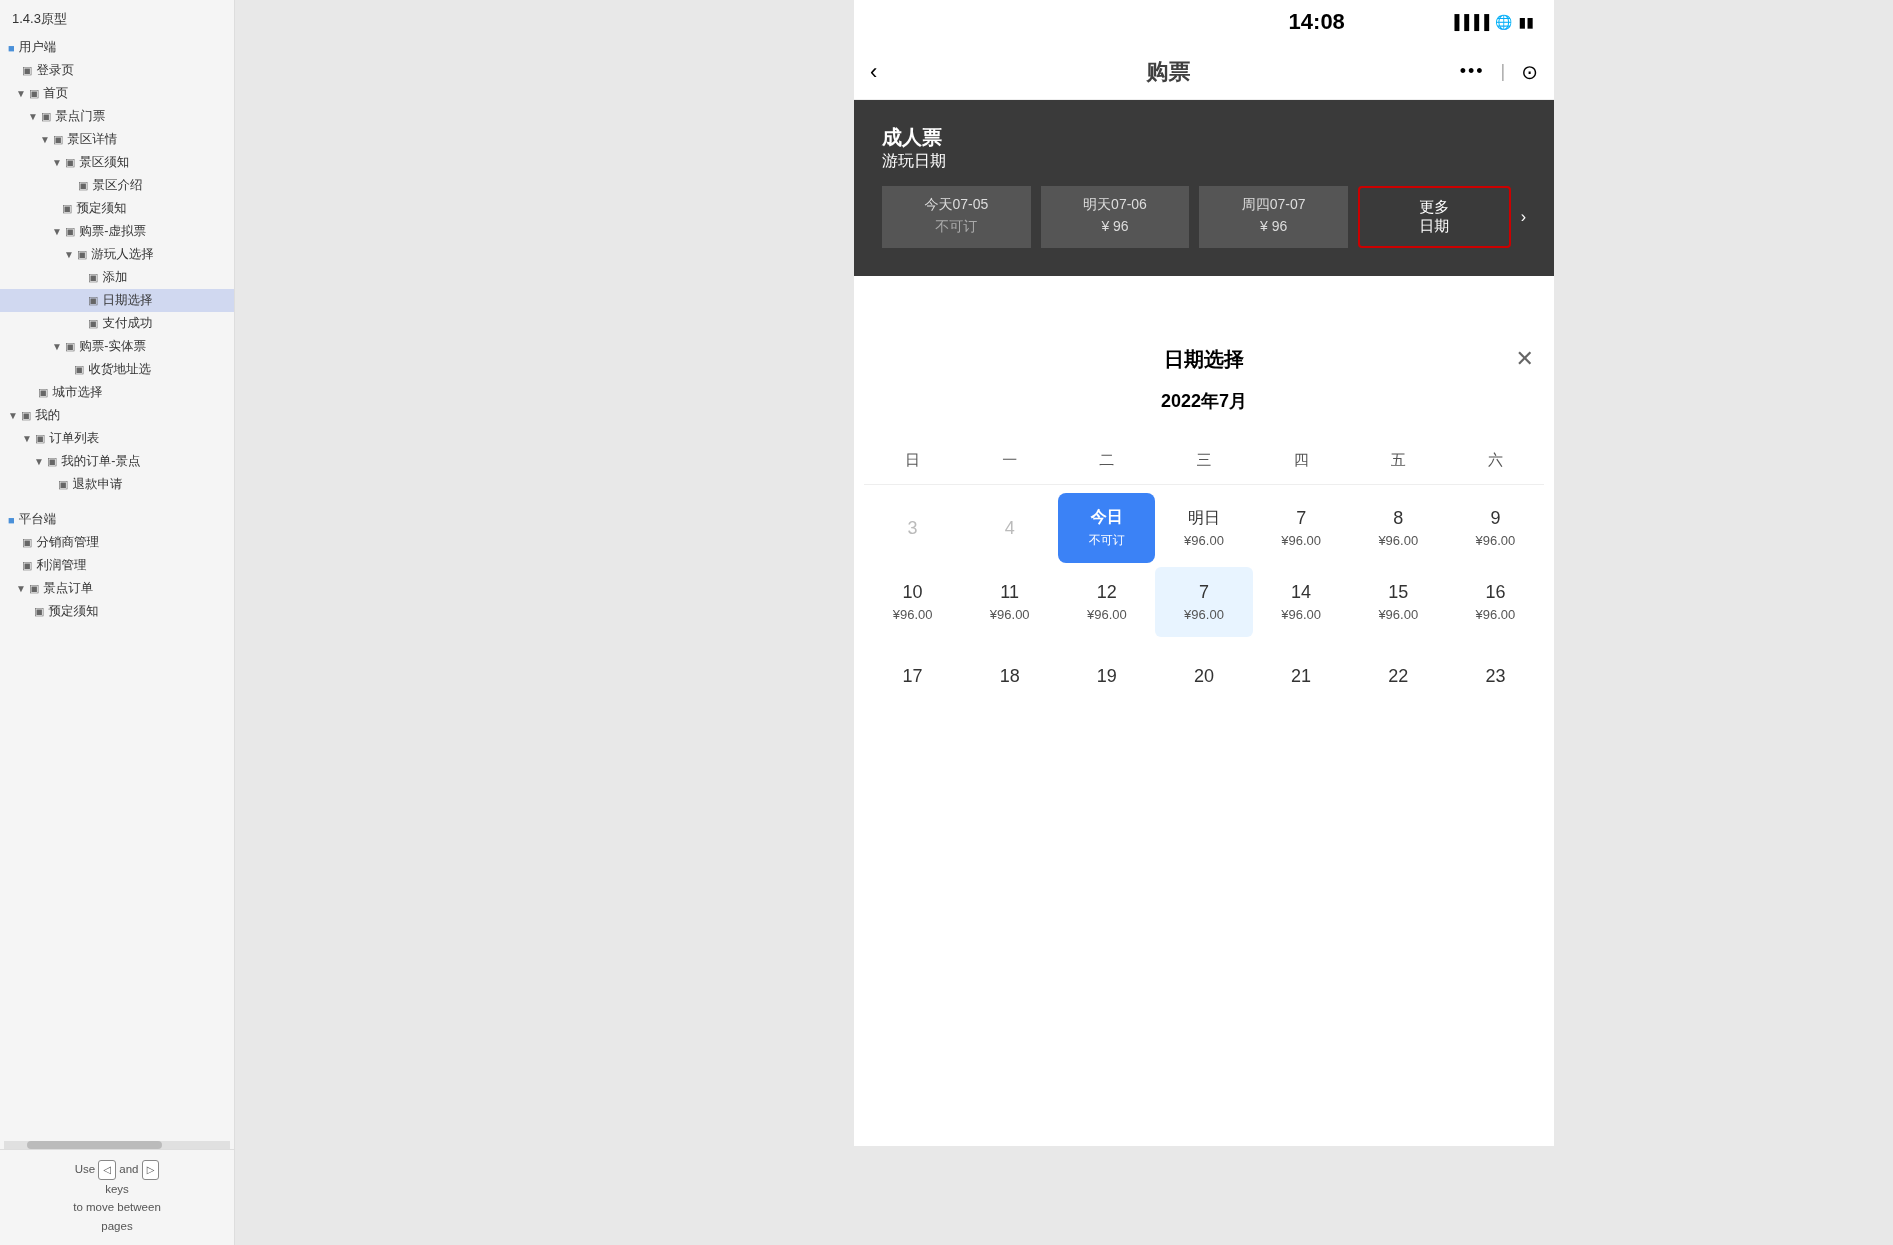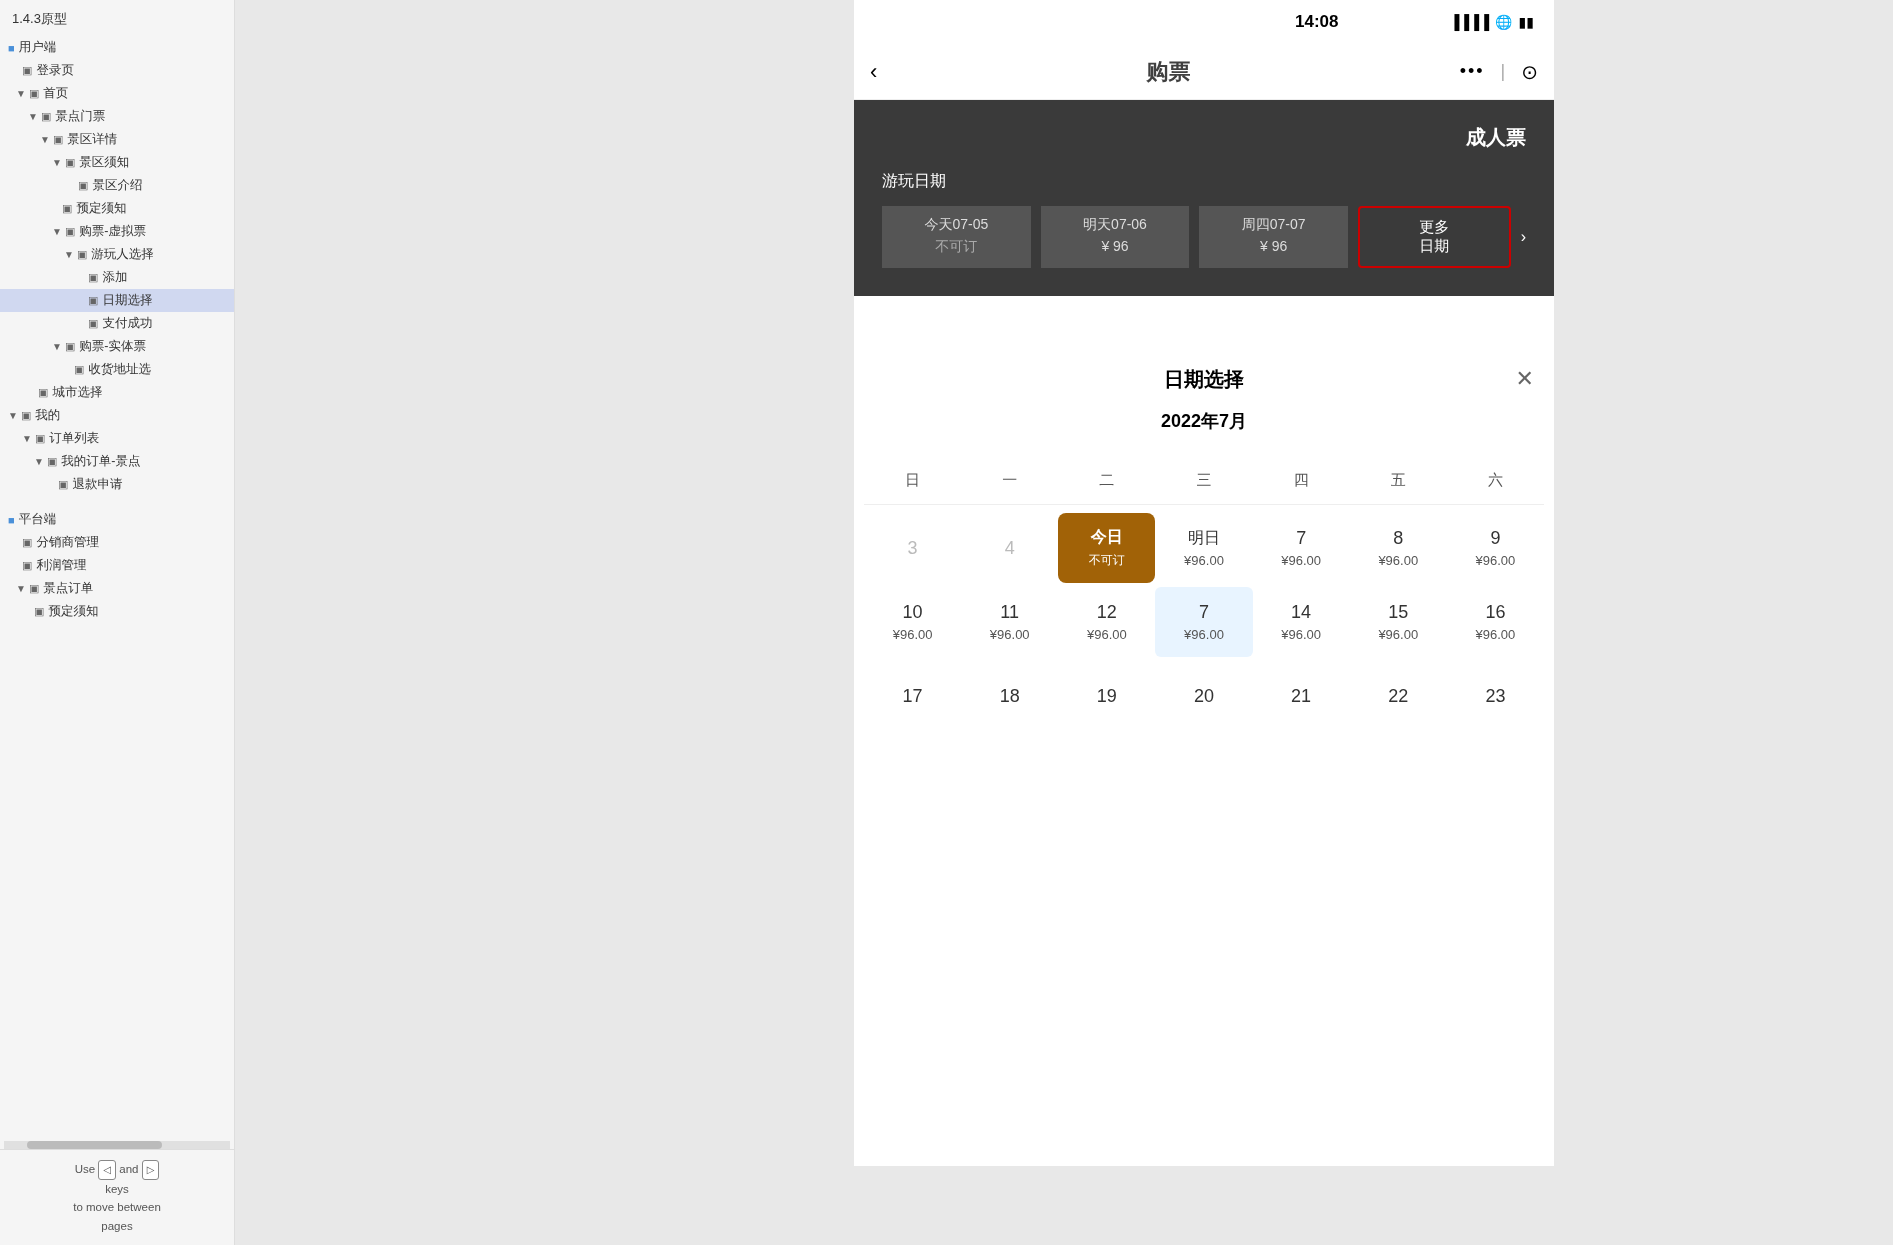--- a/index.html
+++ b/index.html
@@ -92,21 +92,21 @@
     
     .status-bar {
       height: 44px;
       background: #fff;
       display: flex;
       align-items: center;
       justify-content: space-between;
       padding: 0 20px;
     }
     .status-time {
-      font-size: 17px;
+      font-size: 22px;
       font-weight: 600;
       color: #000;
       margin-left: 260px;
     }
     .status-icons {
       display: flex;
       align-items: center;
       gap: 6px;
     }
     .status-icons span { font-size: 14px; color: #000; }
@@ -129,23 +129,22 @@
 
     
     .dark-section {
       background: #3a3a3a;
       padding: 24px 28px 28px;
       color: #fff;
     }
     .ticket-type {
       font-size: 20px;
       font-weight: 600;
-      margin-bottom: 20px;
+      margin-bottom: 0;
       color: #fff;
-      text-align: right;
     }
     .play-date-label {
       font-size: 16px;
       color: #fff;
       margin-bottom: 14px;
     }
     .date-options {
       display: flex;
       gap: 10px;
       align-items: stretch;
@@ -259,21 +258,21 @@
       flex-direction: column;
       align-items: center;
       justify-content: center;
       padding: 8px 4px;
       cursor: pointer;
       border-radius: 6px;
       min-height: 70px;
     }
     .cal-cell .cal-day { font-size: 18px; color: #333; font-weight: 400; }
     .cal-cell .cal-price { font-size: 13px; color: #555; margin-top: 4px; }
-    .cal-cell.today-cell { background: #a16207; border-radius: 8px; }
+    .cal-cell.today-cell { background: #3b82f6; border-radius: 8px; }
     .cal-cell.today-cell .cal-day { color: #fff; font-size: 16px; font-weight: 600; }
     .cal-cell.today-cell .cal-price { color: #fff; font-size: 12px; }
     .cal-cell.grayed .cal-day { color: #bbb; }
     .cal-cell.mingri-cell .cal-day { font-size: 16px; color: #333; }
 
     
     .cal-cell.selected-range { background: #e8f4ff; }
 
     
     .sidebar-hscroll {

